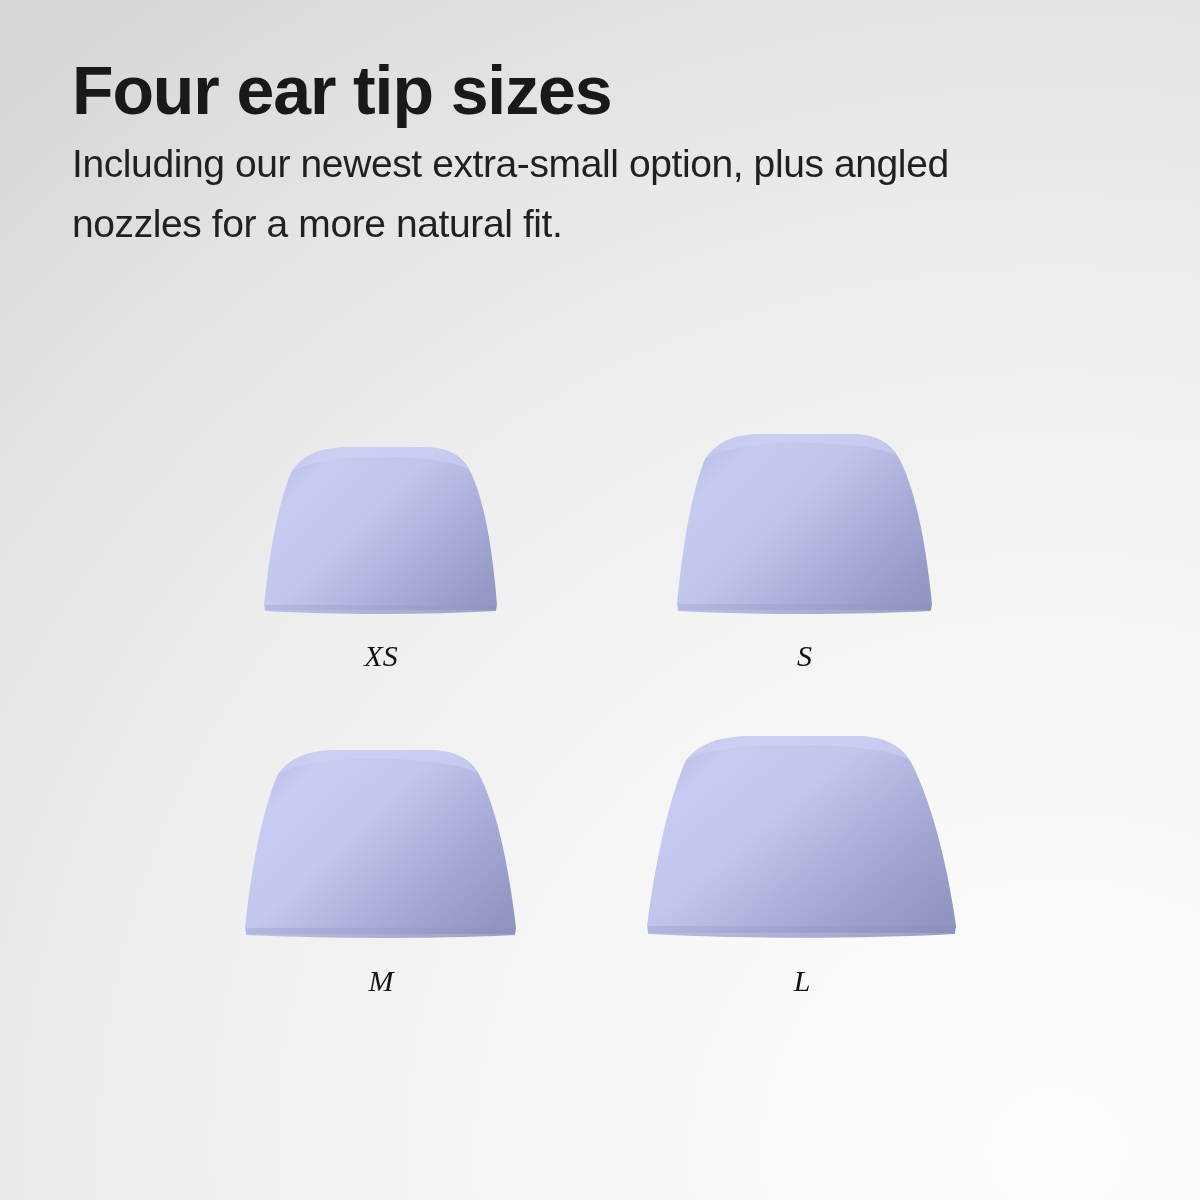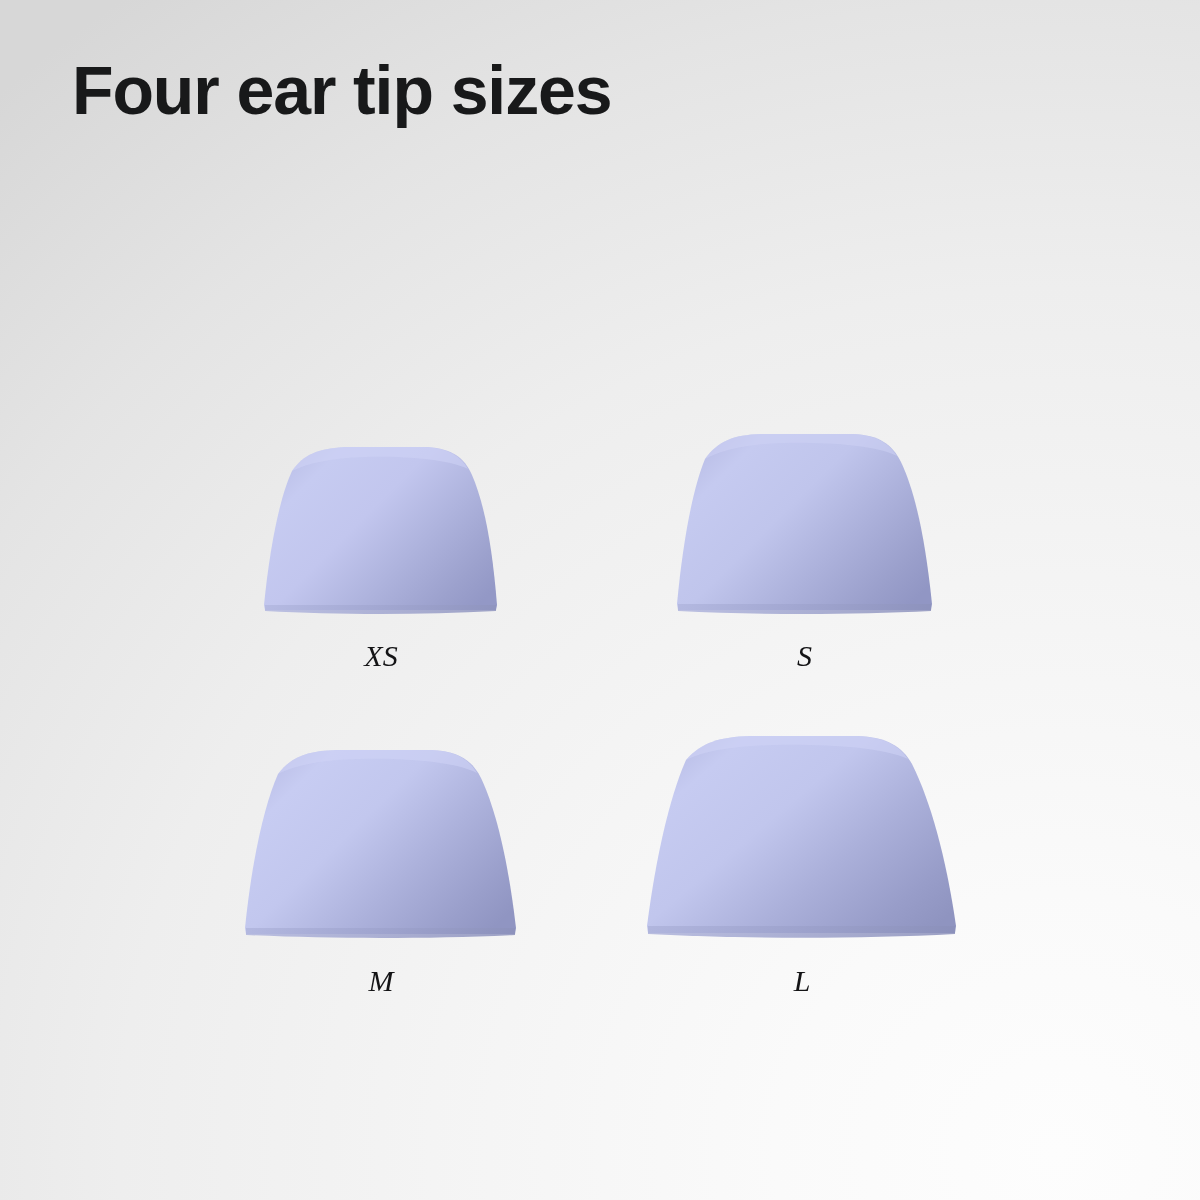--- a/index.html
+++ b/index.html
@@ -97,20 +97,21 @@
   #eartip-label-m  { top: 218px; }
   #eartip-label-l  { top: 232px; }
 </style>
 </head>
 <body>
 
 <div id="product-feature-card">
 
   <div id="header-block">
     <h1 id="page-title">Four ear tip sizes</h1>
+    <p id="page-subtitle">Including our newest extra-small option, plus angled nozzles for a more natural fit.</p>
   </div>
 
   <div id="eartip-grid">
 
     <div class="eartip-cell" id="eartip-cell-xs">
       <div class="eartip-figure">
         <svg class="eartip-svg" viewBox="0 0 258 175" preserveAspectRatio="none">
           <defs>
             <linearGradient id="gradXS" x1="0" y1="0.15" x2="1" y2="0.85">
               <stop offset="0%" stop-color="#b9bde6"></stop>

